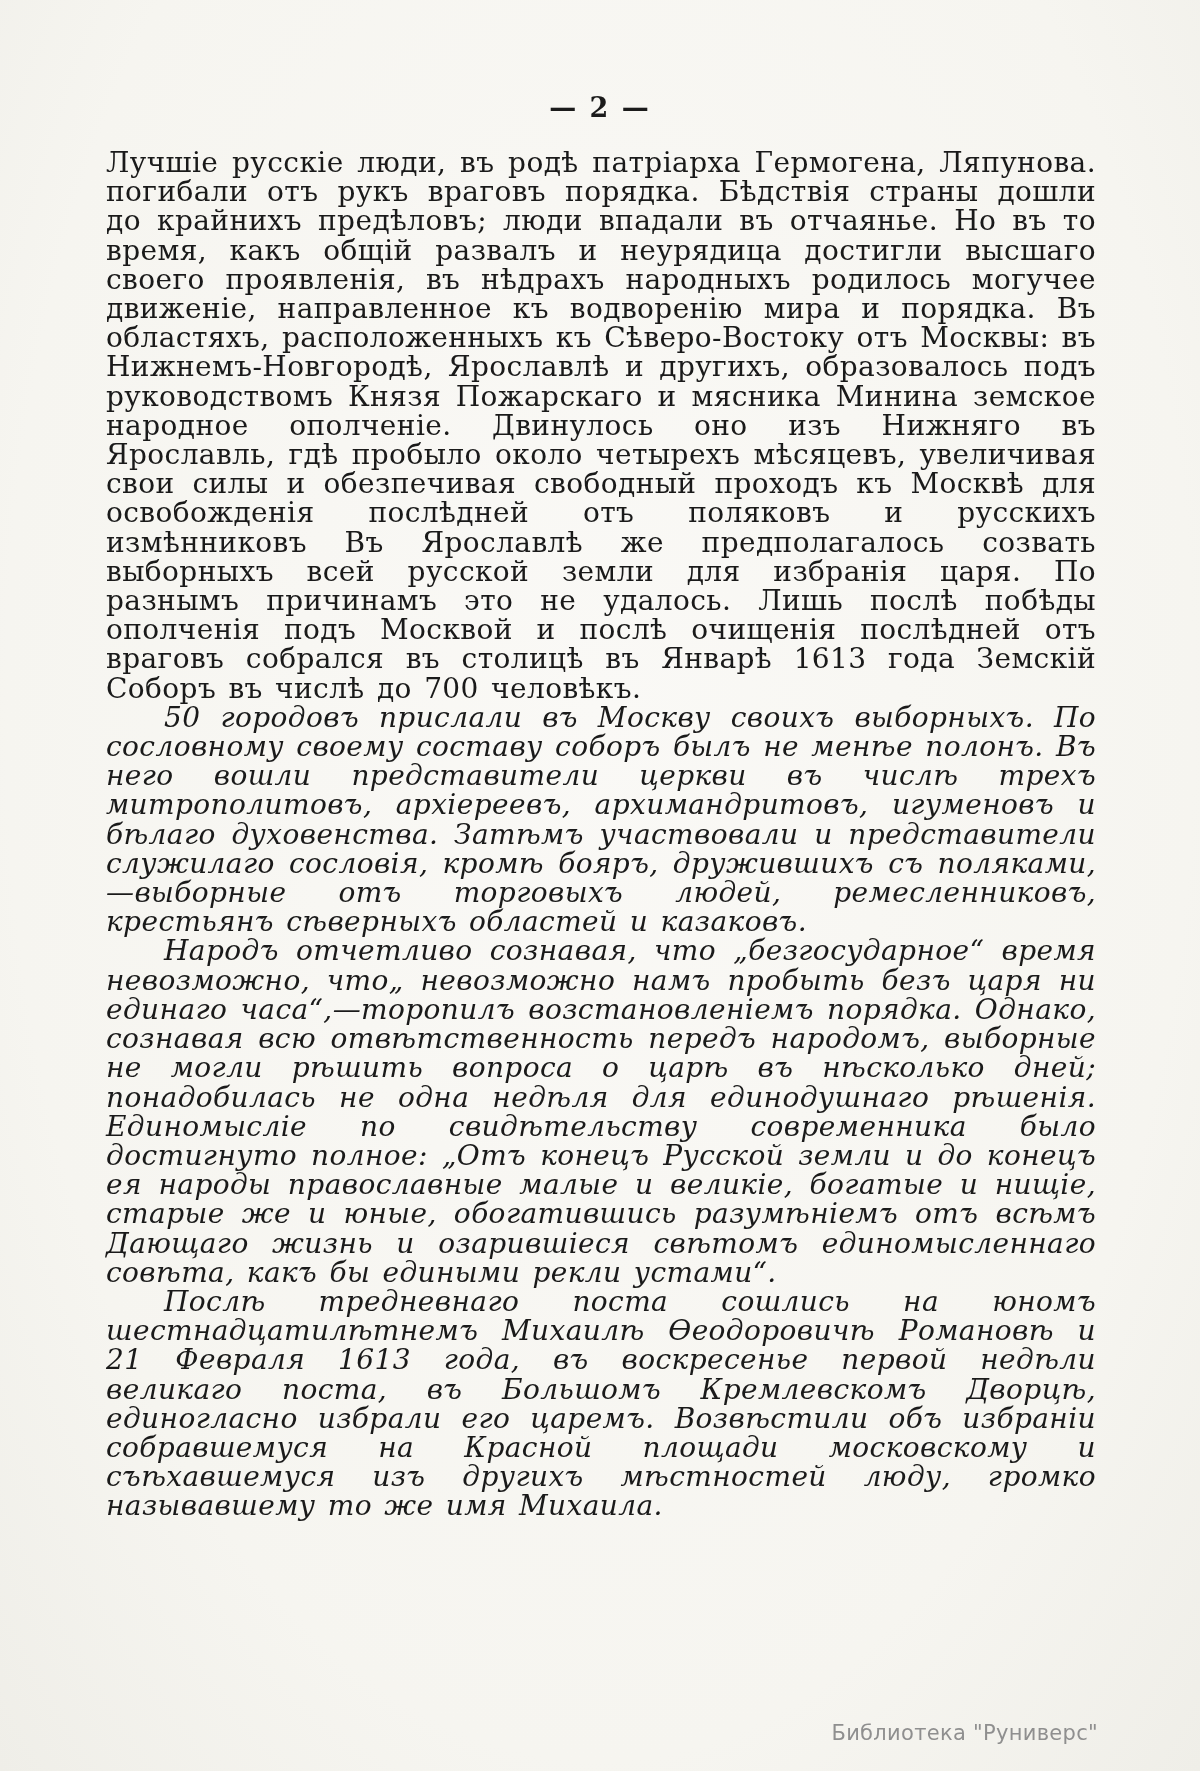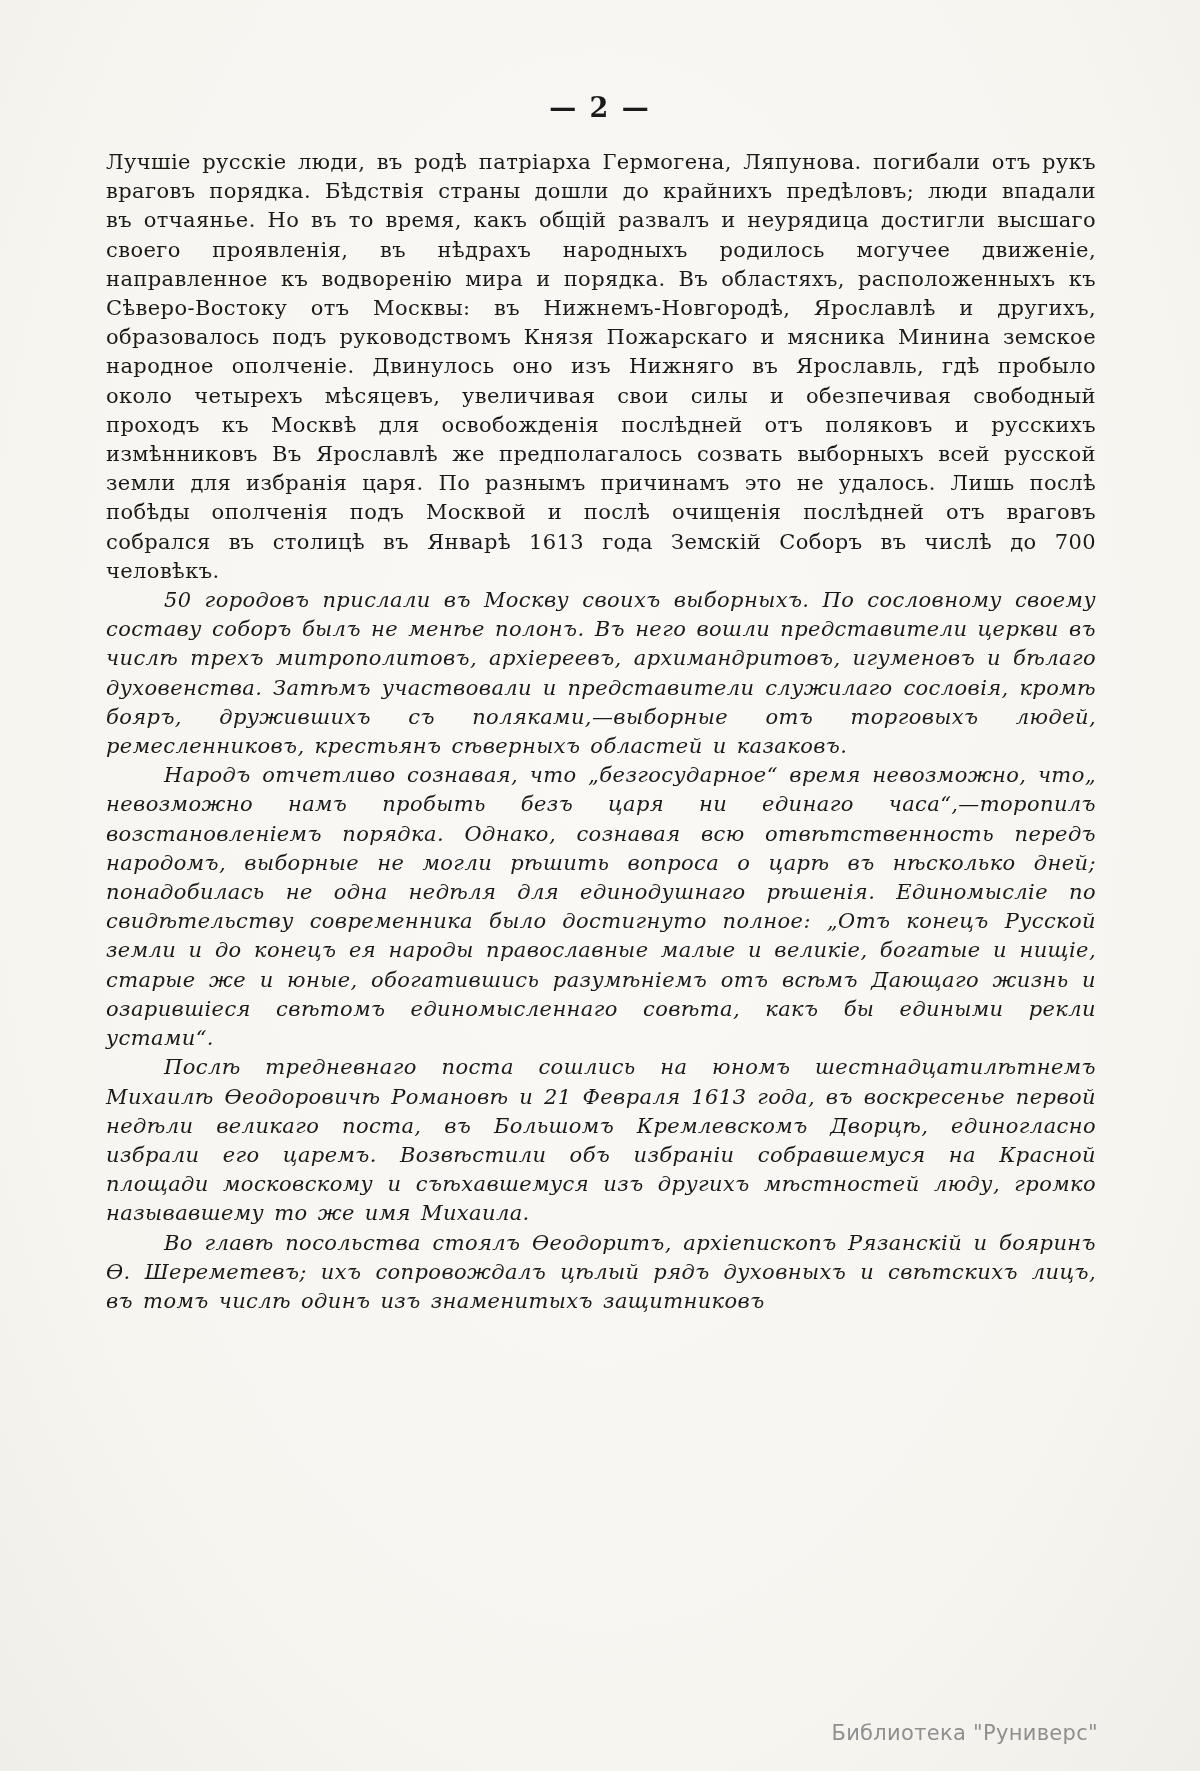--- a/index.html
+++ b/index.html
@@ -32,21 +32,21 @@
     color: #1b1b1b;
   }
   .text-block {
     position: absolute;
     top: 148px;
     left: 106px;
     width: 990px;
   }
   .para {
     margin: 0;
-    font-size: 21px;
+    font-size: 28px;
     line-height: 29.2px;
     text-align: justify;
     letter-spacing: 0.4px;
     word-spacing: 3px;
     color: #1a1a1a;
     text-rendering: optimizeLegibility;
   }
   .para.indent {
     text-indent: 58px;
     font-style: italic;
@@ -66,18 +66,17 @@
 
 <div class="page">
 
   <div class="page-number">—  2  —</div>
 
   <div class="text-block">
     <p class="para">Лучшіе русскіе люди, въ родѣ патріарха Гермогена, Ляпунова. погибали отъ рукъ враговъ порядка. Бѣдствія страны дошли до крайнихъ предѣловъ; люди впадали въ отчаянье. Но въ то время, какъ общій развалъ и неурядица достигли высшаго своего проявленія, въ нѣдрахъ народныхъ родилось могучее движеніе, направленное къ водворенію мира и порядка. Въ областяхъ, расположенныхъ къ Сѣверо-Востоку отъ Москвы: въ Нижнемъ-Новгородѣ, Ярославлѣ и другихъ, образовалось подъ руководствомъ Князя Пожарскаго и мясника Минина земское народное ополченіе. Двинулось оно изъ Нижняго въ Ярославль, гдѣ пробыло около четырехъ мѣсяцевъ, увеличивая свои силы и обезпечивая свободный проходъ къ Москвѣ для освобожденія послѣдней отъ поляковъ и русскихъ измѣнниковъ Въ Ярославлѣ же предполагалось созвать выборныхъ всей русской земли для избранія царя. По разнымъ причинамъ это не удалось. Лишь послѣ побѣды ополченія подъ Москвой и послѣ очищенія послѣдней отъ враговъ собрался въ столицѣ въ Январѣ 1613 года Земскій Соборъ въ числѣ до 700 человѣкъ.</p>
     <p class="para indent">50 городовъ прислали въ Москву своихъ выборныхъ. По сословному своему составу соборъ былъ не менѣе полонъ. Въ него вошли представители церкви въ числѣ трехъ митрополитовъ, архіереевъ, архимандритовъ, игуменовъ и бѣлаго духовенства. Затѣмъ участвовали и представители служилаго сословія, кромѣ бояръ, дружившихъ съ поляками,—выборные отъ торговыхъ людей, ремесленниковъ, крестьянъ сѣверныхъ областей и казаковъ.</p>
     <p class="para indent">Народъ отчетливо сознавая, что „безгосударное“ время невозможно, что„ невозможно намъ пробыть безъ царя ни единаго часа“,—торопилъ возстановленіемъ порядка. Однако, сознавая всю отвѣтственность передъ народомъ, выборные не могли рѣшить вопроса о царѣ въ нѣсколько дней; понадобилась не одна недѣля для единодушнаго рѣшенія. Единомысліе по свидѣтельству современника было достигнуто полное: „Отъ конецъ Русской земли и до конецъ ея народы православные малые и великіе, богатые и нищіе, старые же и юные, обогатившись разумѣніемъ отъ всѣмъ Дающаго жизнь и озарившіеся свѣтомъ единомысленнаго совѣта, какъ бы едиными рекли устами“.</p>
     <p class="para indent">Послѣ тредневнаго поста сошлись на юномъ шестнадцатилѣтнемъ Михаилѣ Ѳеодоровичѣ Романовѣ и 21 Февраля 1613 года, въ воскресенье первой недѣли великаго поста, въ Большомъ Кремлевскомъ Дворцѣ, единогласно избрали его царемъ. Возвѣстили объ избраніи собравшемуся на Красной площади московскому и съѣхавшемуся изъ другихъ мѣстностей люду, громко называвшему то же имя Михаила.</p>
-    <p class="para indent">Во главѣ посольства стоялъ Ѳеодоритъ, архіепископъ Рязанскій и бояринъ Ѳ. Шереметевъ; ихъ сопровождалъ цѣлый рядъ духовныхъ и свѣтскихъ лицъ, въ томъ числѣ одинъ изъ знаменитыхъ защитниковъ</p>
   </div>
 
   <div class="watermark">Библиотека "Руниверс"</div>
 
 </div>
 
 </body></html>

